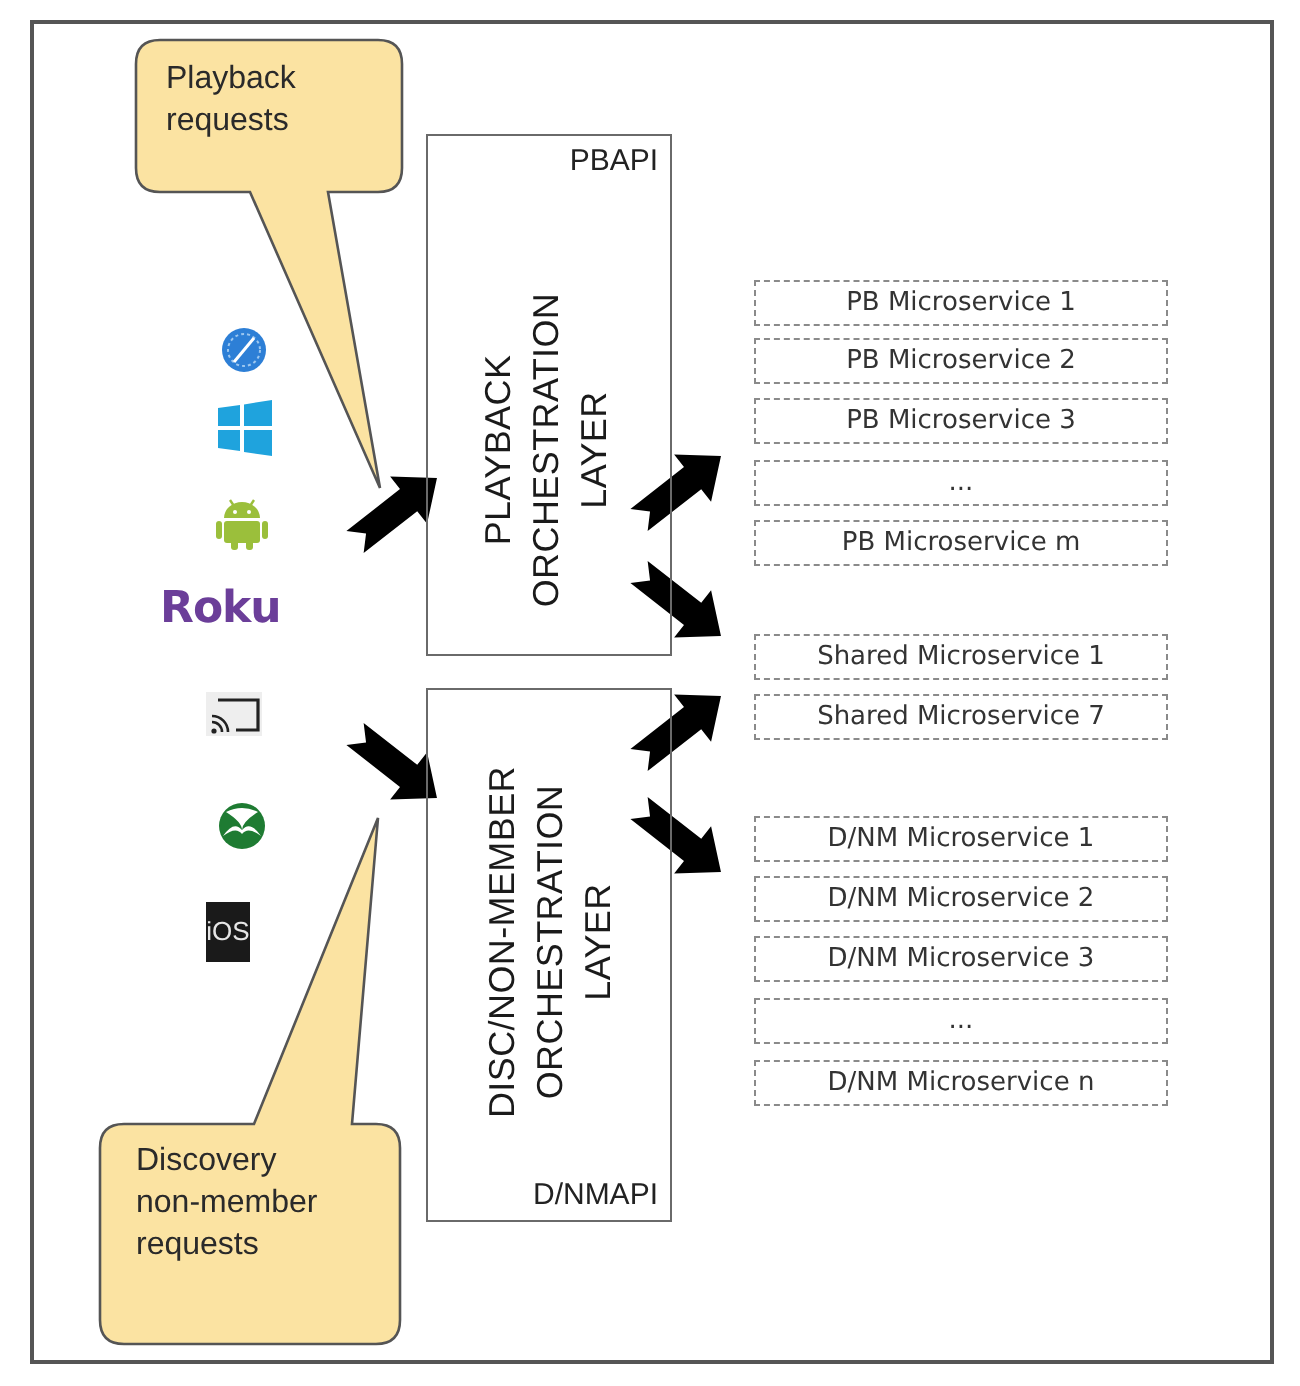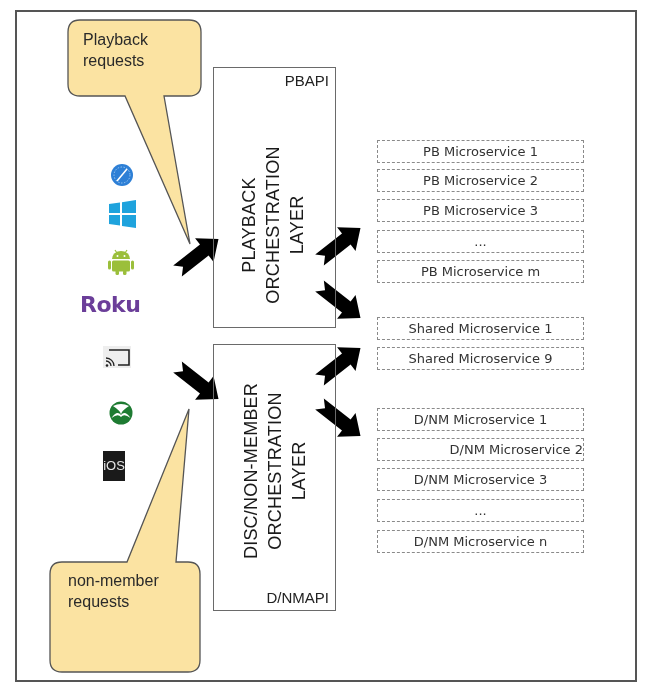--- a/index.html
+++ b/index.html
@@ -80,20 +80,21 @@
     <path d="M-8,-7 Q0,-2 0,2 Q0,-2 8,-7 Q0,-11 -8,-7 Z" fill="#fff"></path>
     <path d="M-9.5,5 Q-4,-3 0,2 Q4,-3 9.5,5 Q3,0 0,4 Q-3,0 -9.5,5 Z" fill="#fff"></path>
   </g>
 </svg>
 
 <div class="bubble-text" style="left:83px; top:29px;">
   <div>Playback</div>
   <div>requests</div>
 </div>
 <div class="bubble-text" style="left:68px; top:570px;">
+  <div>Discovery</div>
   <div>non-member</div>
   <div>requests</div>
 </div>
 
 <div class="icon" style="left:80px; top:292px; font-family:'DejaVu Sans', sans-serif; font-weight:bold; font-size:22px; color:#6b3e99; letter-spacing:-0.5px;">Roku</div>
 <div class="icon" style="left:103px; top:451px; width:22px; height:30px; background:#1a1a1a; color:#e6e6e6; font-size:13px; line-height:30px; text-align:center;">iOS</div>
 
 <div class="layer-box" style="left:213px; top:67px; width:123px; height:261px;">
   <div class="api-label" style="right:6px; top:4px;">PBAPI</div>
   <div class="vert" style="left:-73px; top:121px; width:264px; height:72px;">
@@ -112,19 +113,19 @@
   </div>
 </div>
 
 <div class="ms-box" style="top:140px;">PB Microservice 1</div>
 <div class="ms-box" style="top:169px;">PB Microservice 2</div>
 <div class="ms-box" style="top:199px;">PB Microservice 3</div>
 <div class="ms-box" style="top:230px;">...</div>
 <div class="ms-box" style="top:260px;">PB Microservice m</div>
 
 <div class="ms-box" style="top:317px;">Shared Microservice 1</div>
-<div class="ms-box" style="top:347px;">Shared Microservice 9</div>
+<div class="ms-box" style="top:347px;">Shared Microservice 7</div>
 
 <div class="ms-box" style="top:408px;">D/NM Microservice 1</div>
-<div class="ms-box" style="top:438px;text-align:right;">D/NM Microservice 2</div>
+<div class="ms-box" style="top:438px;">D/NM Microservice 2</div>
 <div class="ms-box" style="top:468px;">D/NM Microservice 3</div>
 <div class="ms-box" style="top:499px;">...</div>
 <div class="ms-box" style="top:530px;">D/NM Microservice n</div>
 
 </body></html>

